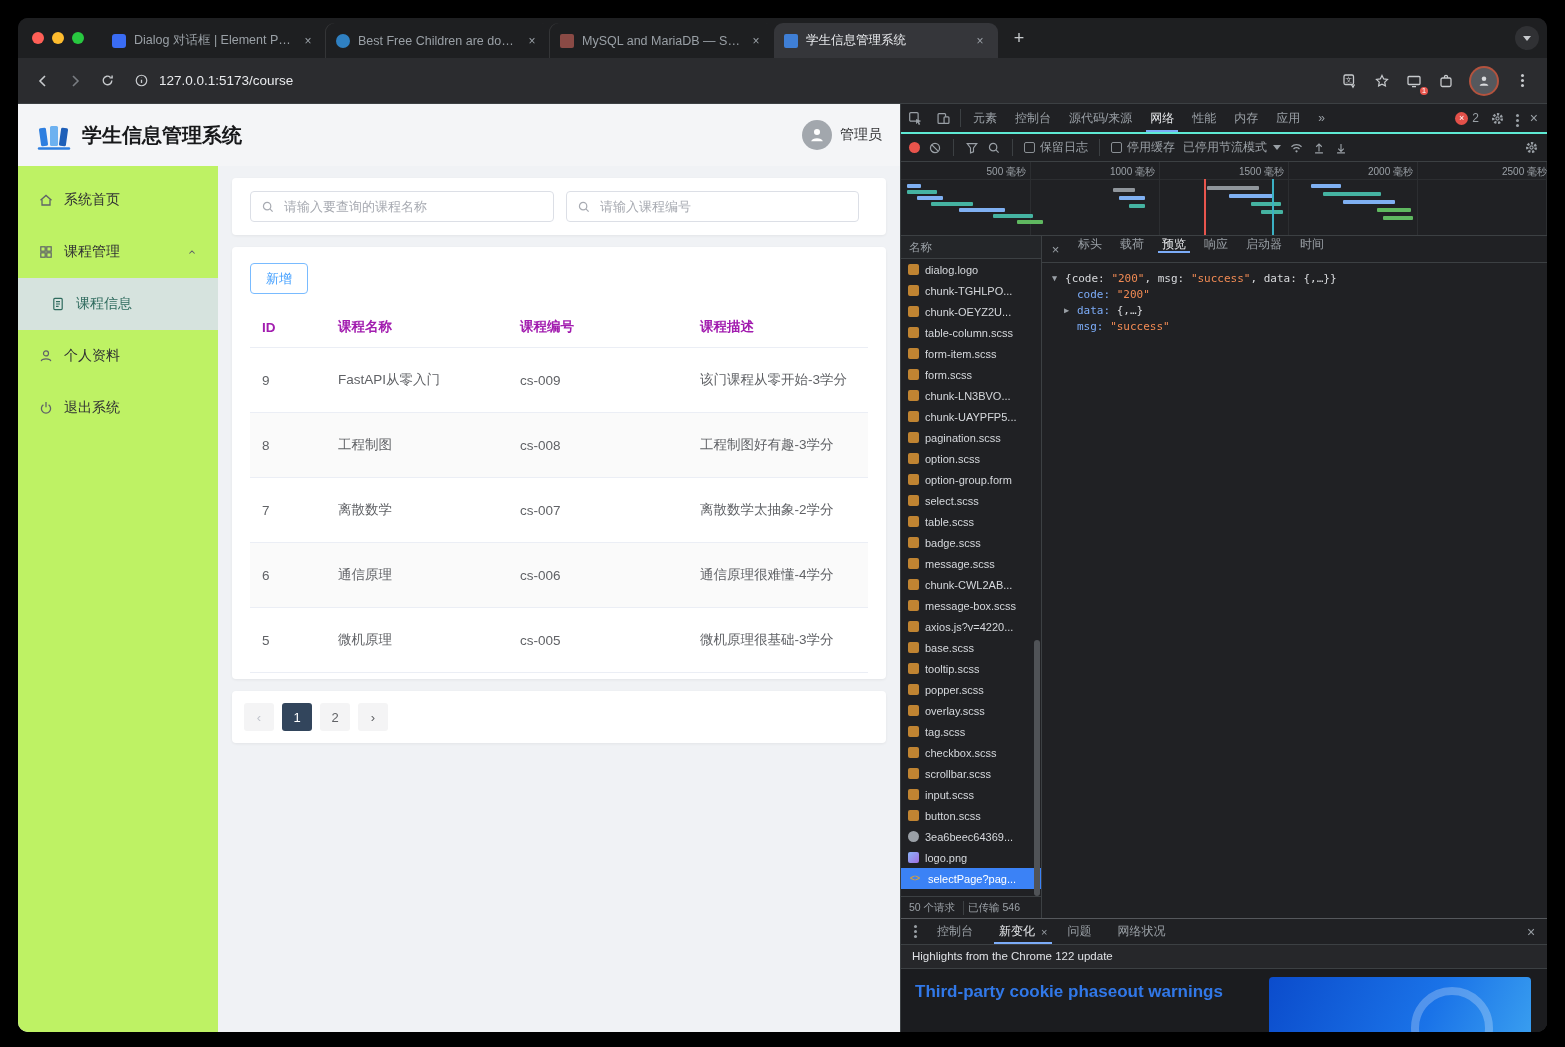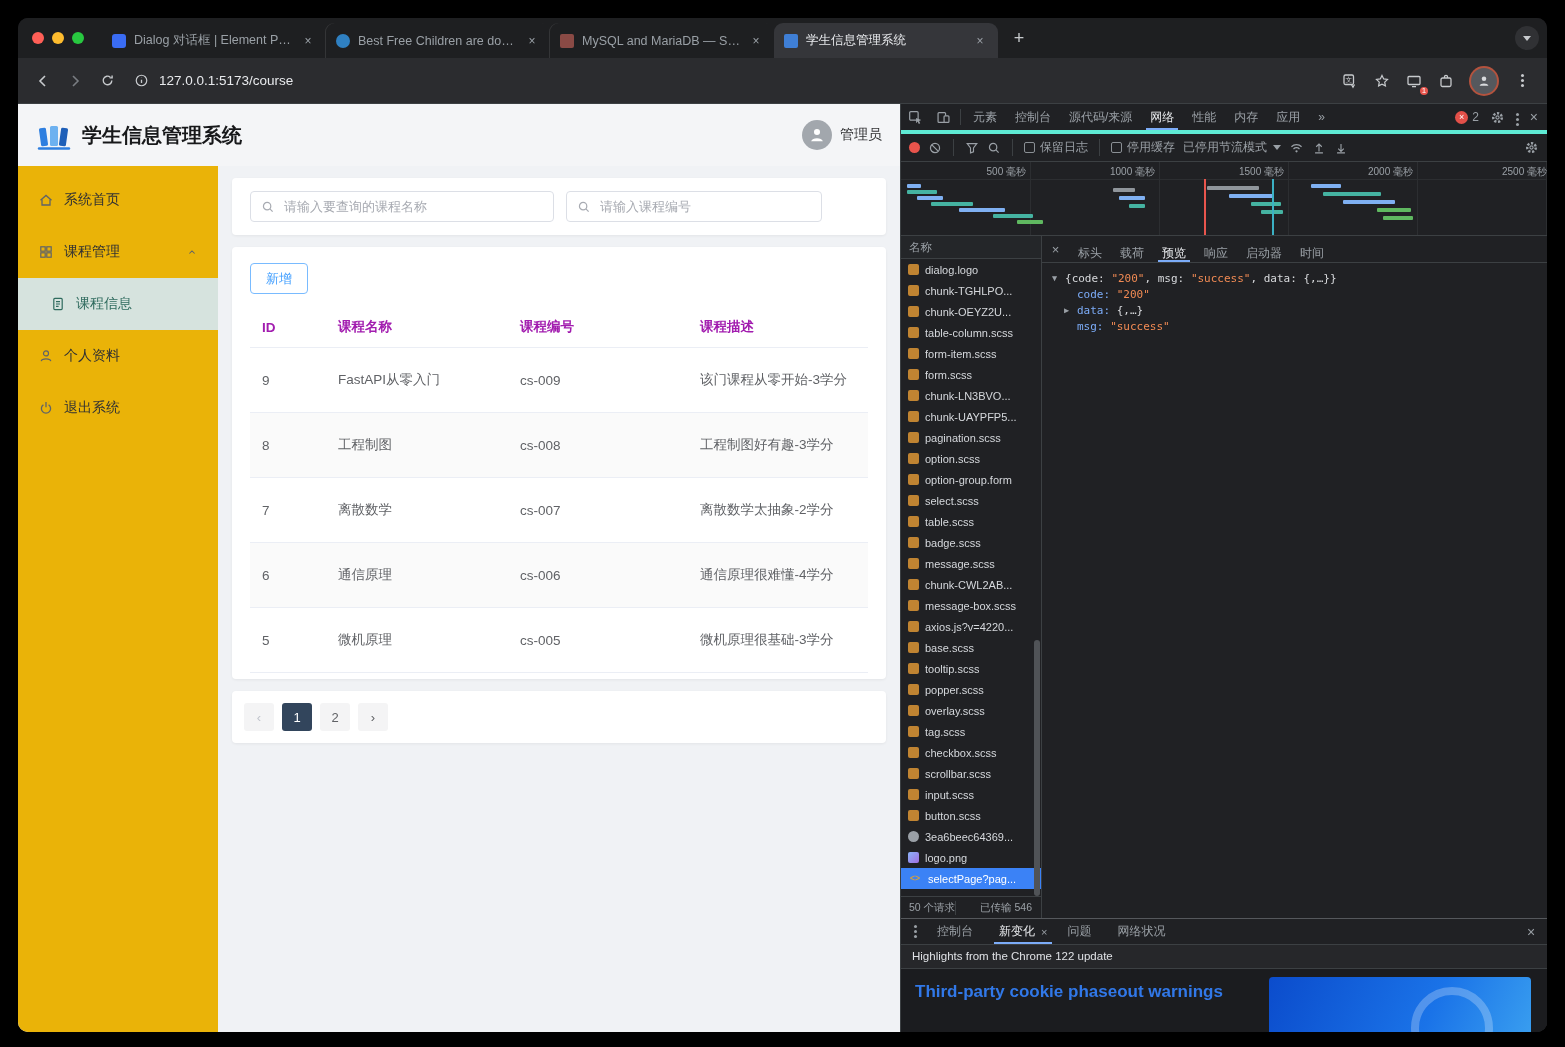--- a/index.html
+++ b/index.html
@@ -48,39 +48,39 @@
   
   .content{flex:1;display:flex;min-height:0}
 
   
   .app{width:882px;flex:none;display:flex;flex-direction:column;background:#f0f2f5;color:#303133}
   .app-header{height:62px;flex:none;background:#f4f5f7;display:flex;align-items:center;padding:0 18px}
   .app-title{font-size:20px;font-weight:bold;color:#17181a;margin-left:10px}
   .app-user{margin-left:auto;display:flex;align-items:center;gap:8px;font-size:14px}
   .avatar{width:30px;height:30px;border-radius:50%;background:#a2a7ad;display:flex;align-items:center;justify-content:center}
   .app-body{flex:1;display:flex;min-height:0}
-  .sidebar{width:200px;flex:none;background:#eab308;padding-top:8px}
+  .sidebar{width:200px;flex:none;background:#bef264;padding-top:8px}
   .side-item{height:52px;display:flex;align-items:center;gap:10px;padding:0 20px;font-size:14px;color:#303133;cursor:pointer}
   .side-item .chev{margin-left:auto}
   .side-item svg{color:#5f6368}
   .side-sub{padding-left:32px}
   .side-sub.active{background:#d6e3de;color:#2f6b5e}
   .side-sub.active svg{color:#2f6b5e}
   .main{flex:1;padding:12px 14px;overflow:hidden}
   .card{background:#fff;border-radius:4px;box-shadow:0 1px 3px rgba(0,0,0,.06)}
   .filter-card{padding:13px 18px}
   .filter-row{display:flex;gap:12px;align-items:center}
   .filter-row+.filter-row{margin-top:9px}
   .el-input{display:flex;align-items:center;gap:7px;height:31px;border:1px solid #dcdfe6;border-radius:4px;
             background:#fff;padding:0 10px}
   .el-input svg{color:#a8abb2;flex:none}
   .el-input input{border:none;outline:none;background:transparent;width:100%;font-size:13px;color:#606266;
                   font-family:"Liberation Sans",sans-serif}
   .el-input input::placeholder{color:#a8abb2}
-  .w1{width:304px}.w2{width:256px}.w3{width:268px}
+  .w1{width:304px}.w2{width:293px}.w3{width:268px}
   .btn-reset{height:31px;padding:0 16px;background:#ecf5ff;border:1px solid #a0cfff;color:#409eff;border-radius:4px;
              font-size:13px;margin-left:2px;cursor:pointer;font-family:inherit}
   .table-card{margin-top:12px;padding:16px 18px 6px}
   .btn-add{height:31px;padding:0 15px;background:#fff;border:1px solid #79bbff;color:#409eff;border-radius:4px;
            font-size:13px;cursor:pointer;font-family:inherit}
   table{width:100%;border-collapse:collapse;margin-top:13px;font-size:13.5px}
   th{text-align:left;color:#a21caf;font-weight:600;padding:11px 12px;border-bottom:1px solid #ebeef5}
   td{color:#606266;padding:23px 12px;border-bottom:1px solid #ebeef5}
   th:nth-child(1){width:76px}th:nth-child(2){width:182px}th:nth-child(3){width:180px}
   tbody tr:nth-of-type(even){background:#fafafa}
@@ -88,21 +88,21 @@
   .pages{display:flex;gap:8px}
   .page-btn{min-width:30px;height:28px;border:none;border-radius:3px;background:#f4f4f5;color:#606266;
             display:flex;align-items:center;justify-content:center;font-size:13px;cursor:pointer;font-family:inherit}
   .page-btn.prev{color:#c0c4cc}
   .page-btn.active{background:#32455c;color:#fff}
 
   
   .devtools{flex:1;min-width:0;background:#202124;color:#9aa0a6;font-size:12px;display:flex;flex-direction:column;
             border-left:1px solid #3c4043}
   .dt-sep{width:1px;background:#3c4043;align-self:stretch;margin:5px 3px;flex:none}
-  .dt-tabbar{height:30px;flex:none;display:flex;align-items:stretch;border-bottom:4px solid #5eead4}
+  .dt-tabbar{height:30px;flex:none;display:flex;align-items:stretch;border-bottom:2px solid #5eead4}
   .dt-iconbtn{width:28px;display:flex;align-items:center;justify-content:center;color:#9aa0a6}
   .dt-tabs{display:flex;align-items:stretch}
   .dt-tab{padding:0 9px;display:flex;align-items:center;position:relative;white-space:nowrap;cursor:pointer}
   .dt-tab.active{color:#e8eaed}
   .dt-tab.active::after{content:"";position:absolute;left:5px;right:5px;bottom:0;height:2px;background:#7cacf8}
   .dt-right{margin-left:auto;display:flex;align-items:center;gap:11px;padding-right:9px}
   .err-badge{display:flex;align-items:center;gap:4px}
   .err-dot{width:13px;height:13px;border-radius:50%;background:#e35049;color:#fff;font-size:9px;
            display:flex;align-items:center;justify-content:center}
   .err-dot::before{content:"×"}
@@ -136,27 +136,27 @@
   .req-row.selected{background:#3b82f6;color:#fff}
   .req-name{overflow:hidden;text-overflow:ellipsis}
   .req-icon{width:11px;height:11px;border-radius:2px;margin-right:6px;flex:none}
   .req-icon.css,.req-icon.js{background:#c08432}
   .req-icon.font{background:#9aa0a6;border-radius:50%}
   .req-icon.img{background:linear-gradient(135deg,#8ab4f8,#a06ee0)}
   .req-icon.fetch{background:none;width:14px;color:#d8a13a;font-size:8.5px;font-weight:bold;line-height:11px;text-align:center}
   .req-icon.fetch::before{content:"<>"}
   .req-summary{height:22px;flex:none;border-top:1px solid #3c4043;display:flex;align-items:center;padding:0 8px;
                font-size:10.5px;color:#9aa0a6;white-space:nowrap;overflow:hidden}
-  .req-summary span+span{border-left:1px solid #3c4043;padding-left:24px}
+  .req-summary span+span{border-left:1px solid #3c4043;margin-left:8px;padding-left:4px}
   .req-scroll-thumb{position:absolute;right:1px;top:404px;width:6px;height:256px;border-radius:3px;background:#505357}
 
   .details{flex:1;min-width:0;display:flex;flex-direction:column}
   .det-tabs{height:27px;flex:none;display:flex;align-items:stretch;border-bottom:1px solid #3c4043}
   .det-close{width:27px;display:flex;align-items:center;justify-content:center;font-size:13px;cursor:pointer}
-  .det-tablist{display:flex;align-items:flex-end}
+  .det-tablist{display:flex;align-items:flex-start}
   .det-tab{padding:0 9px;display:flex;align-items:center;position:relative;white-space:nowrap;cursor:pointer}
   .det-tab.active{color:#e8eaed}
   .det-tab.active::after{content:"";position:absolute;left:5px;right:5px;bottom:0;height:2px;background:#7cacf8}
   .det-content{flex:1;overflow:hidden;padding:7px 0 0 10px;font-family:"DejaVu Sans Mono",monospace;font-size:11px;color:#d8dadd}
   .tree-line{height:16px;display:flex;align-items:center}
   .tree-line.indent{padding-left:12px}
   .caret{display:inline-block;width:13px;color:#9aa0a6;font-size:8.5px;flex:none}
   .toks{white-space:pre}
   .tok.key{color:#7cacf8}
   .tok.str{color:#f28b54}

